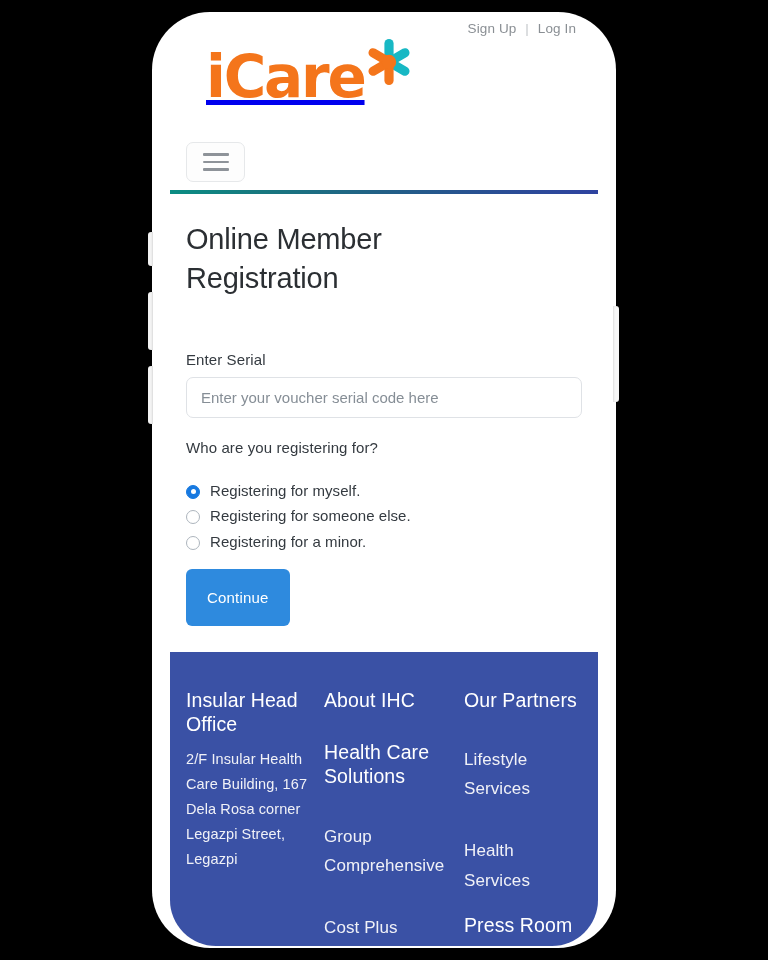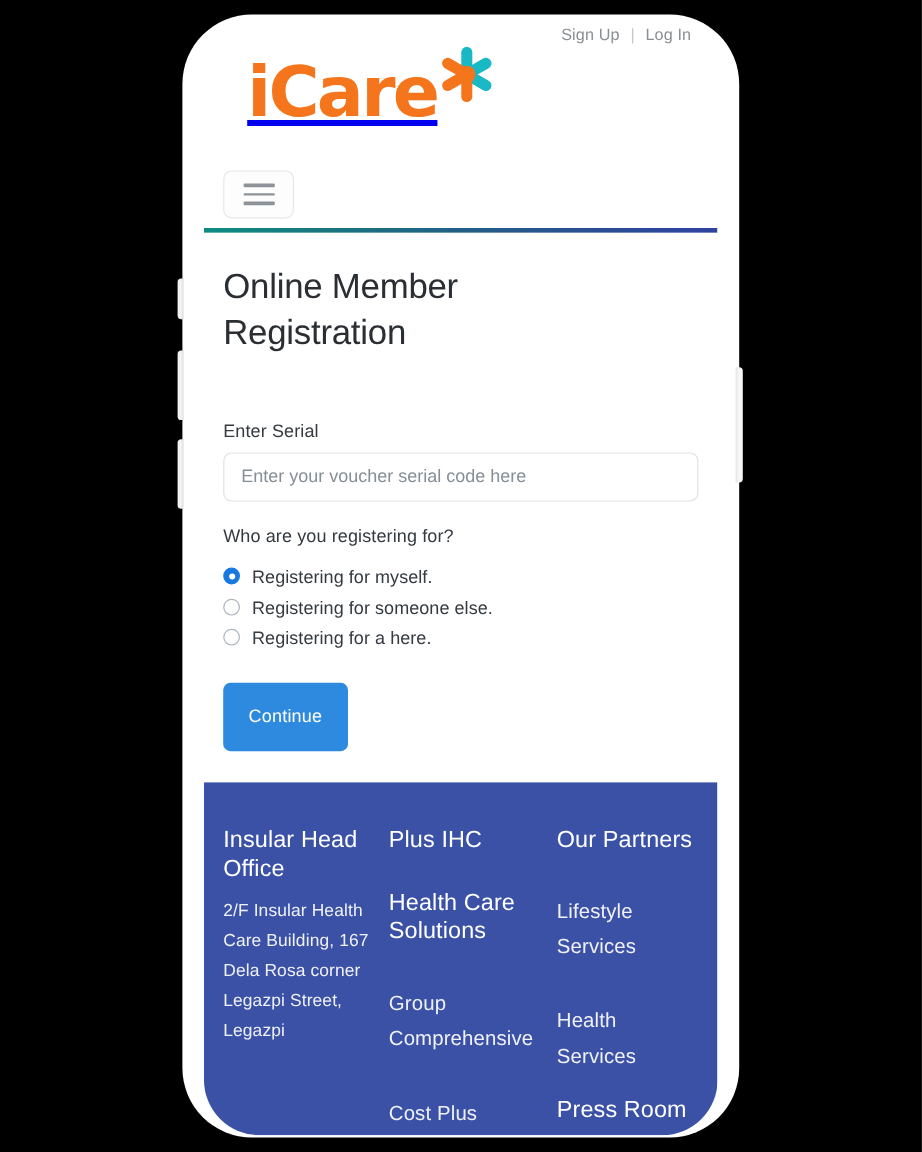--- a/index.html
+++ b/index.html
@@ -191,21 +191,21 @@
   .question {
     font-size: 15px;
     color: #343a40;
     margin-top: 21px;
     letter-spacing: .1px;
   }
 
   .radio-group { margin-top: 17px; }
   .radio-row {
     display: flex;
-    align-items: flex-start;
+    align-items: flex-end;
     gap: 10px;
     height: 25.5px;
     cursor: pointer;
   }
   .radio-mark {
     width: 14px;
     height: 14px;
     border-radius: 50%;
     border: 1px solid #adb5bd;
     background: #ffffff;
@@ -356,38 +356,38 @@
           <label class="radio-row selected">
             <span class="radio-mark"></span>
             <span class="radio-label">Registering for myself.</span>
           </label>
           <label class="radio-row">
             <span class="radio-mark"></span>
             <span class="radio-label">Registering for someone else.</span>
           </label>
           <label class="radio-row">
             <span class="radio-mark"></span>
-            <span class="radio-label">Registering for a here.</span>
+            <span class="radio-label">Registering for a minor.</span>
           </label>
         </div>
 
         <button class="continue-btn">Continue</button>
 
         <div class="main-spacer"></div>
       </div>
 
       <div class="footer">
 
         <div class="footer-col col-1">
           <div class="footer-heading">Insular Head Office</div>
           <div class="footer-address">2/F Insular Health Care Building, 167 Dela Rosa corner Legazpi Street, Legazpi</div>
         </div>
 
         <div class="footer-col col-2">
-          <div class="footer-heading">Plus IHC</div>
+          <div class="footer-heading">About IHC</div>
           <div class="footer-heading">Health Care Solutions</div>
           <div class="footer-links">
             <a class="footer-link" href="#">Group Comprehensive</a>
             <a class="footer-link" href="#">Cost Plus</a>
             <a class="footer-link" href="#">Partners Biz</a>
           </div>
         </div>
 
         <div class="footer-col col-3">
           <div class="footer-heading">Our Partners</div>

